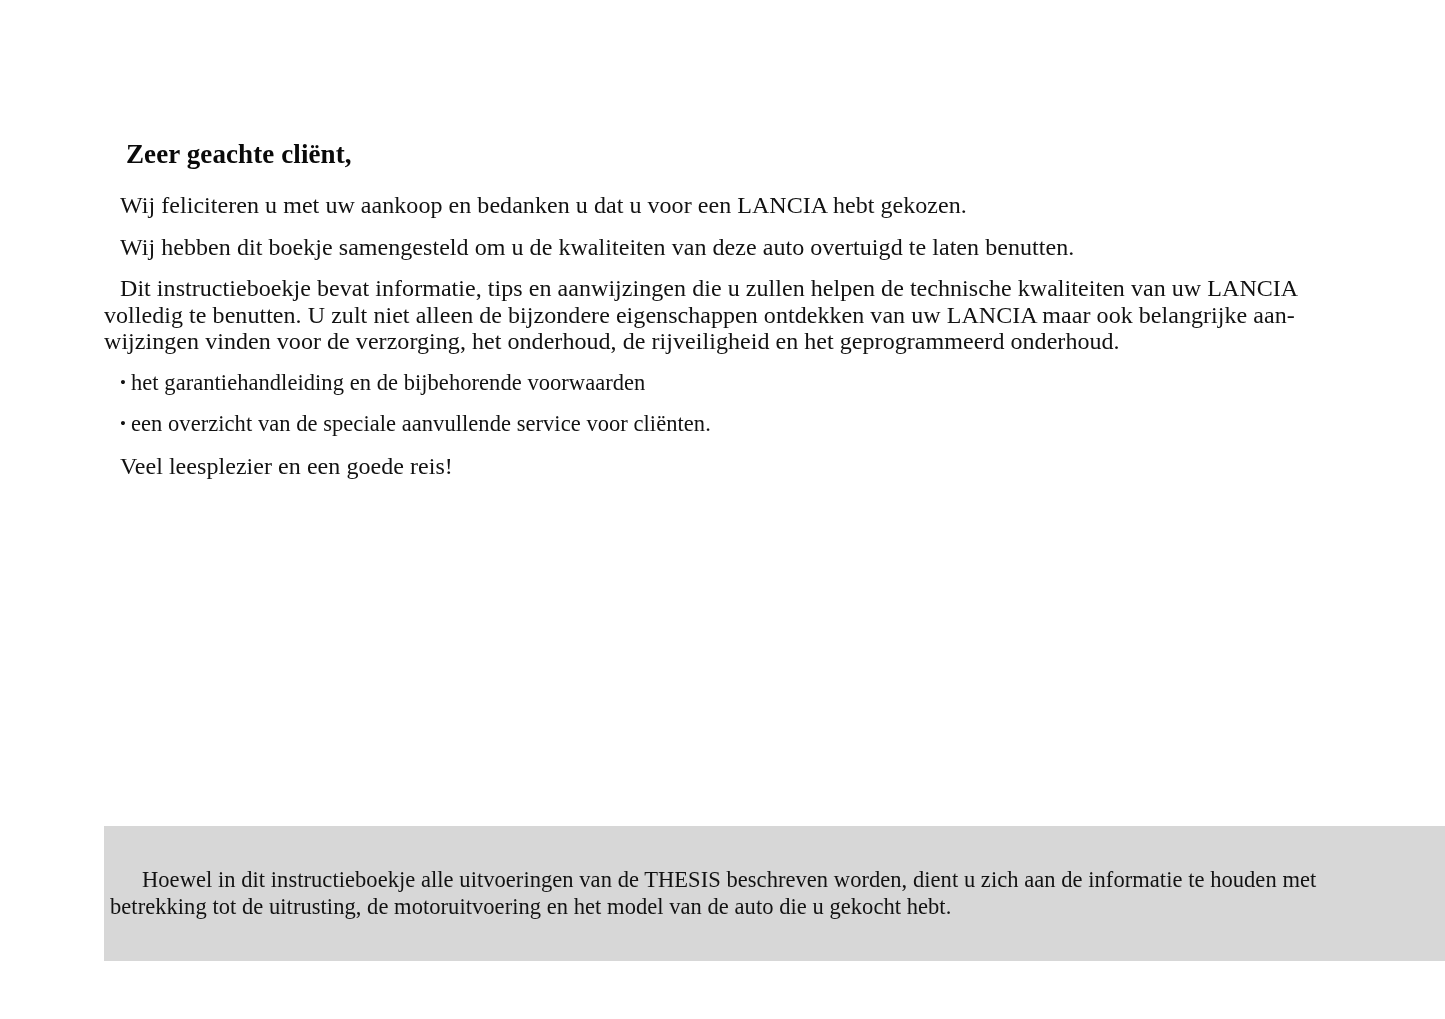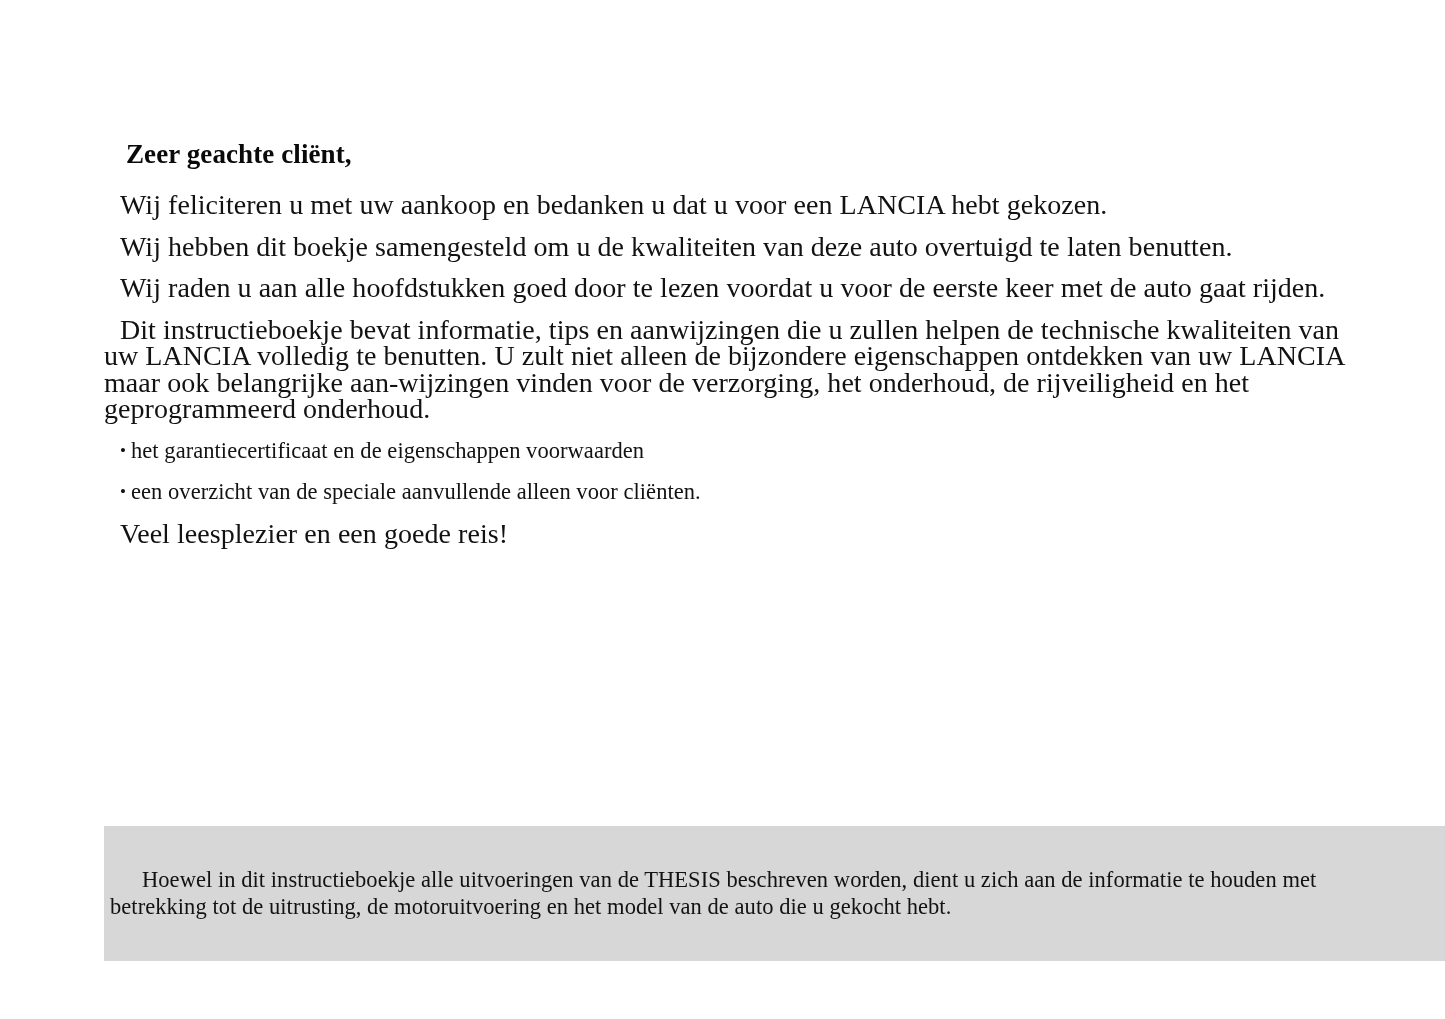--- a/index.html
+++ b/index.html
@@ -34,21 +34,21 @@
   .doc-title {
     font-size: 27px;
     font-weight: bold;
     letter-spacing: 0.1px;
     margin: 0 0 22px 22px;
     line-height: 1.2;
     color: #0a0a0a;
   }
 
   .para {
-    font-size: 28px;
+    font-size: 24px;
     line-height: 26.5px;
     margin: 6px 0 15px 0;
     text-indent: 16px;
     color: #121212;
     letter-spacing: 0.05px;
   }
 
   .bullet-line {
     font-size: 22.5px;
     line-height: 26.5px;
@@ -93,31 +93,30 @@
 <div class="page">
 
   <div class="content">
 
     <h1 class="doc-title">Zeer geachte cliënt,</h1>
 
     <p class="para">Wij feliciteren u met uw aankoop en bedanken u dat u voor een LANCIA hebt gekozen.</p>
 
     <p class="para">Wij hebben dit boekje samengesteld om u de kwaliteiten van deze auto overtuigd te laten benutten.</p>
 
-    <p class="para">Wij raden u aan alle hoofdstukken goed door te lezen voordat u voor de eerste keer met de auto gaat rijden.</p>
 
     <p class="para">Dit instructieboekje bevat informatie, tips en aanwijzingen die u zullen helpen de technische kwaliteiten van uw LANCIA volledig te benutten. U zult niet alleen de bijzondere eigenschappen ontdekken van uw LANCIA maar ook belangrijke aan-wijzingen vinden voor de verzorging, het onderhoud, de rijveiligheid en het geprogrammeerd onderhoud.</p>
 
 
     <p class="bullet-line">
-      <span class="bullet-glyph">•</span><span>het garantiecertificaat en de eigenschappen voorwaarden</span>
+      <span class="bullet-glyph">•</span><span>het garantiehandleiding en de bijbehorende voorwaarden</span>
     </p>
 
     <p class="bullet-line">
-      <span class="bullet-glyph">•</span><span>een overzicht van de speciale aanvullende alleen voor cliënten.</span>
+      <span class="bullet-glyph">•</span><span>een overzicht van de speciale aanvullende service voor cliënten.</span>
     </p>
 
 
     <p class="para">Veel leesplezier en een goede reis!</p>
 
   </div>
 
   <div class="callout">
     <div class="callout-text">Hoewel in dit instructieboekje alle uitvoeringen van de THESIS beschreven worden, dient u zich aan de informatie te houden met betrekking tot de uitrusting, de motoruitvoering en het model van de auto die u gekocht hebt.</div>
   </div>

